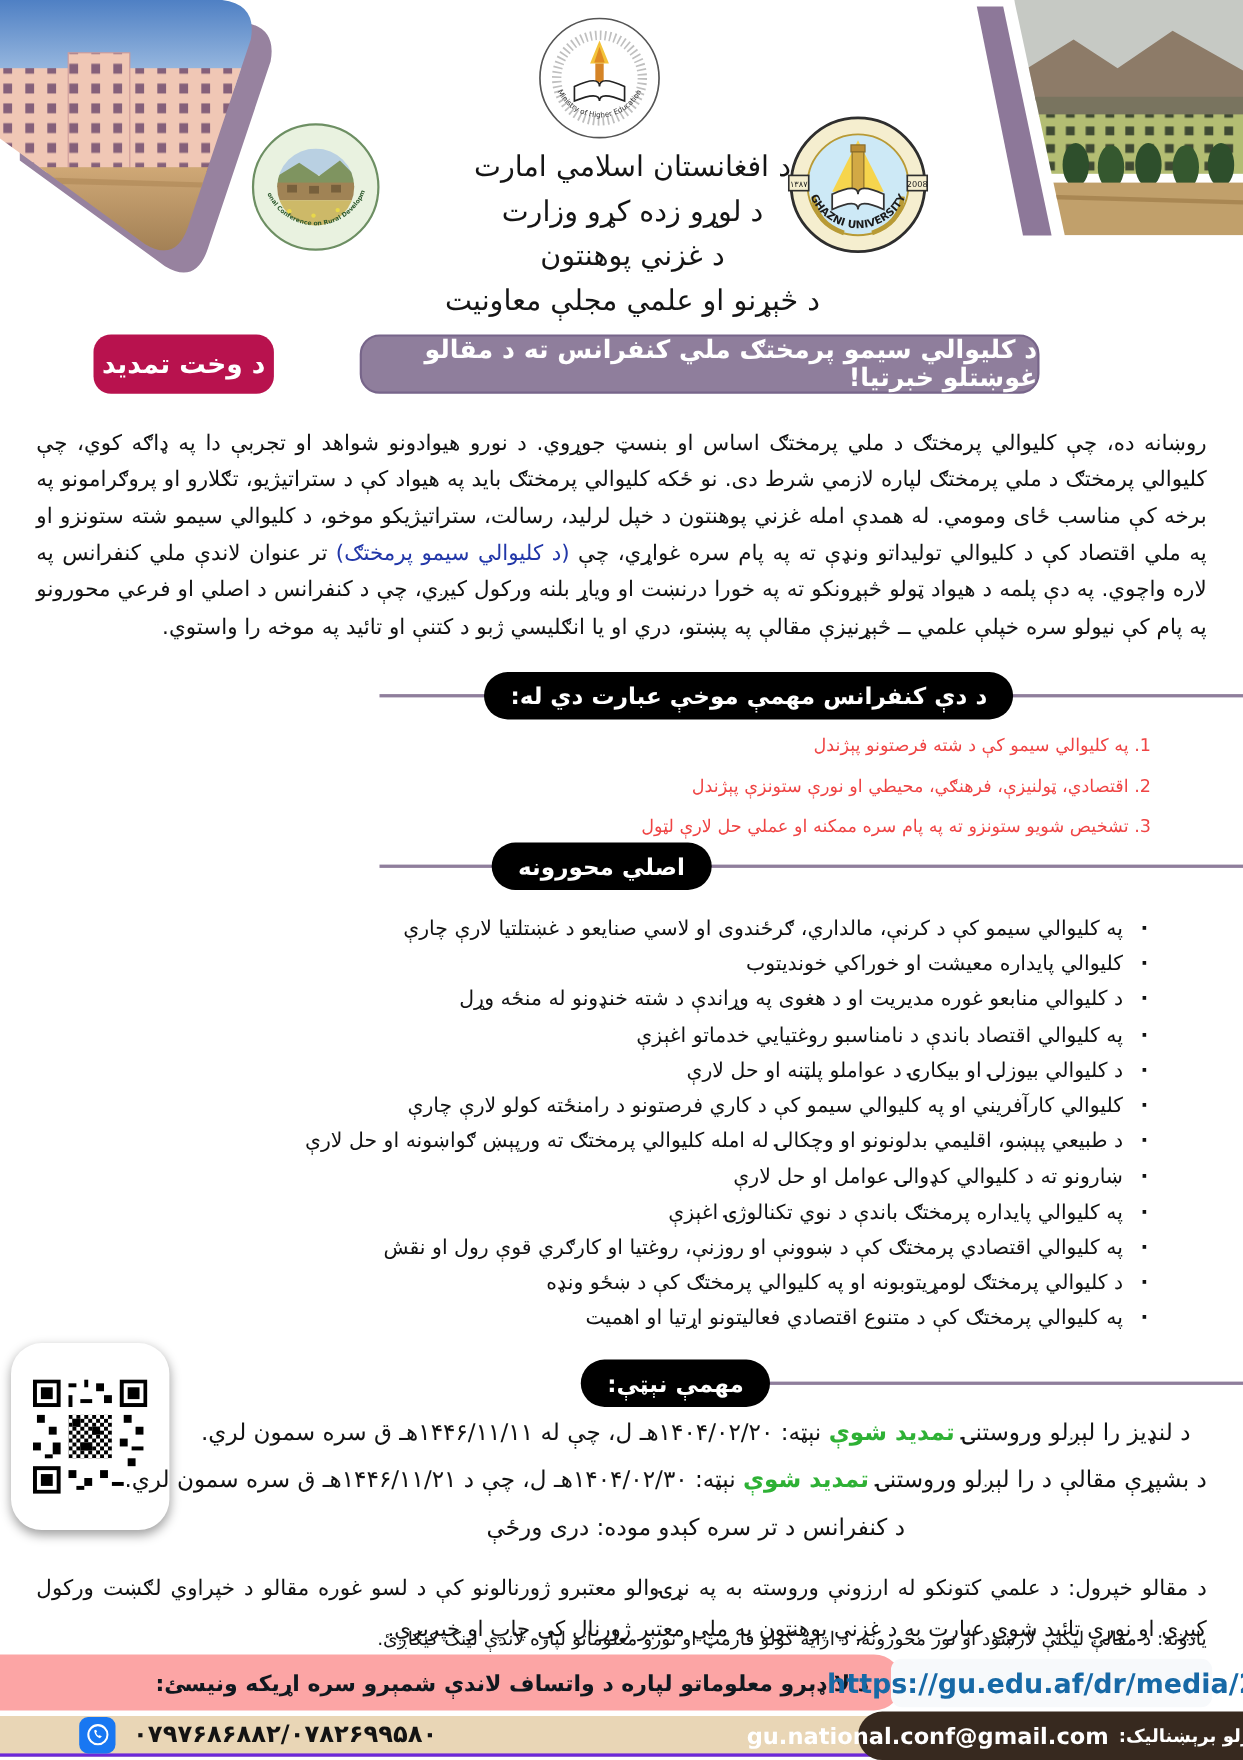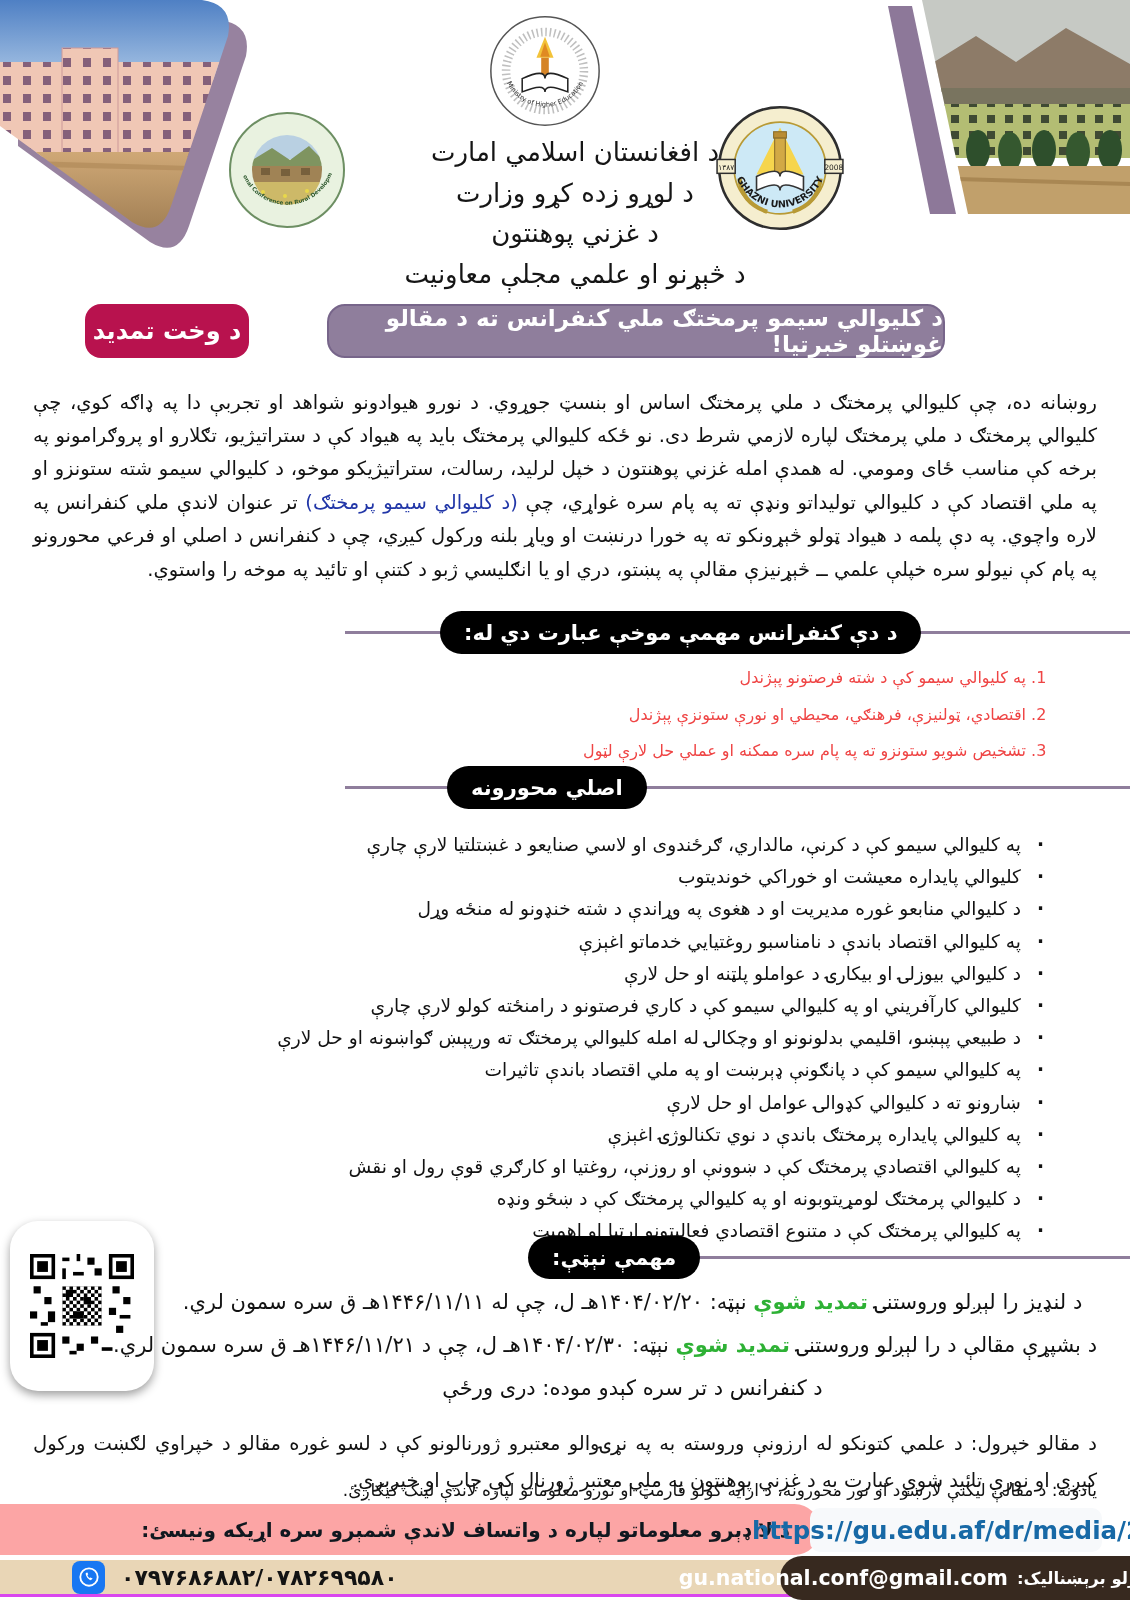--- a/index.html
+++ b/index.html
@@ -59,21 +59,21 @@
   .note{position:absolute;top:1480px;left:33px;right:33px;direction:rtl;font-size:17px;color:#121212;}
 
   
   .info-bar{position:absolute;left:0;top:1504px;width:820px;height:51px;background:#fca5a5;
       border-radius:0 26px 26px 0;display:flex;align-items:center;direction:rtl;padding:0 30px;
       box-sizing:border-box;font-weight:bold;font-size:20px;color:#10181f;}
   .url-link{position:absolute;right:28px;top:1508px;width:292px;height:44px;display:flex;align-items:center;
       justify-content:center;font-weight:bold;font-size:24.5px;color:#1769a6;direction:ltr;
       background:#f7f9fb;border-radius:10px;text-decoration:none;}
   .row2-left{position:absolute;left:0;top:1560px;width:800px;height:37px;background:#e9d6b6;
-      border-bottom:3px solid #d946ef;display:flex;align-items:center;direction:ltr;
+      border-bottom:3px solid #6d28d9;display:flex;align-items:center;direction:ltr;
       padding-left:72px;box-sizing:border-box;gap:16px;}
   .wa-icon{width:33px;height:33px;border-radius:8px;background:#1877f2;display:flex;align-items:center;
       justify-content:center;flex:0 0 auto;}
   .phones{font-weight:bold;font-size:22px;color:#131313;direction:ltr;letter-spacing:1px;}
   .email-bar{position:absolute;right:0;top:1556px;width:350px;height:44px;background:#37291f;
       border-radius:22px 0 0 22px;display:flex;align-items:center;justify-content:center;direction:rtl;
       color:#fff;gap:9px;}
   .email-label{font-weight:bold;font-size:16.5px;white-space:nowrap;}
   .email-addr{font-weight:bold;font-size:20.5px;direction:ltr;}
 </style>
@@ -237,21 +237,20 @@
   </div>
   <div class="themes">
     <ul>
       <li>په کلیوالي سیمو کې د کرنې، مالداري، ګرځندوی او لاسي صنایعو د غښتلتیا لارې چارې</li>
       <li>کلیوالي پایداره معیشت او خوراکي خوندیتوب</li>
       <li>د کلیوالي منابعو غوره مدیریت او د هغوی په وړاندې د شته خنډونو له منځه وړل</li>
       <li>په کلیوالي اقتصاد باندې د نامناسبو روغتیایي خدماتو اغېزې</li>
       <li>د کلیوالي بیوزلۍ او بیکارۍ د عواملو پلټنه او حل لارې</li>
       <li>کلیوالي کارآفریني او په کلیوالي سیمو کې د کاري فرصتونو د رامنځته کولو لارې چارې</li>
       <li>د طبیعي پېښو، اقلیمي بدلونونو او وچکالۍ له امله کلیوالي پرمختګ ته ورپېښ ګواښونه او حل لارې</li>
-      <li>په کلیوالي سیمو کې د پانګونې ډېرښت او په ملي اقتصاد باندې تاثیرات</li>
       <li>ښارونو ته د کلیوالي کډوالۍ عوامل او حل لارې</li>
       <li>په کلیوالي پایداره پرمختګ باندې د نوي تکنالوژۍ اغېزې</li>
       <li>په کلیوالي اقتصادي پرمختګ کې د ښوونې او روزنې، روغتیا او کارګري قوې رول او نقش</li>
       <li>د کلیوالي پرمختګ لومړیتوبونه او په کلیوالي پرمختګ کې د ښځو ونډه</li>
       <li>په کلیوالي پرمختګ کې د متنوع اقتصادي فعالیتونو اړتیا او اهمیت</li>
     </ul>
   </div>
 
   <div class="sec sec3">
     <div class="sec-line"></div>

